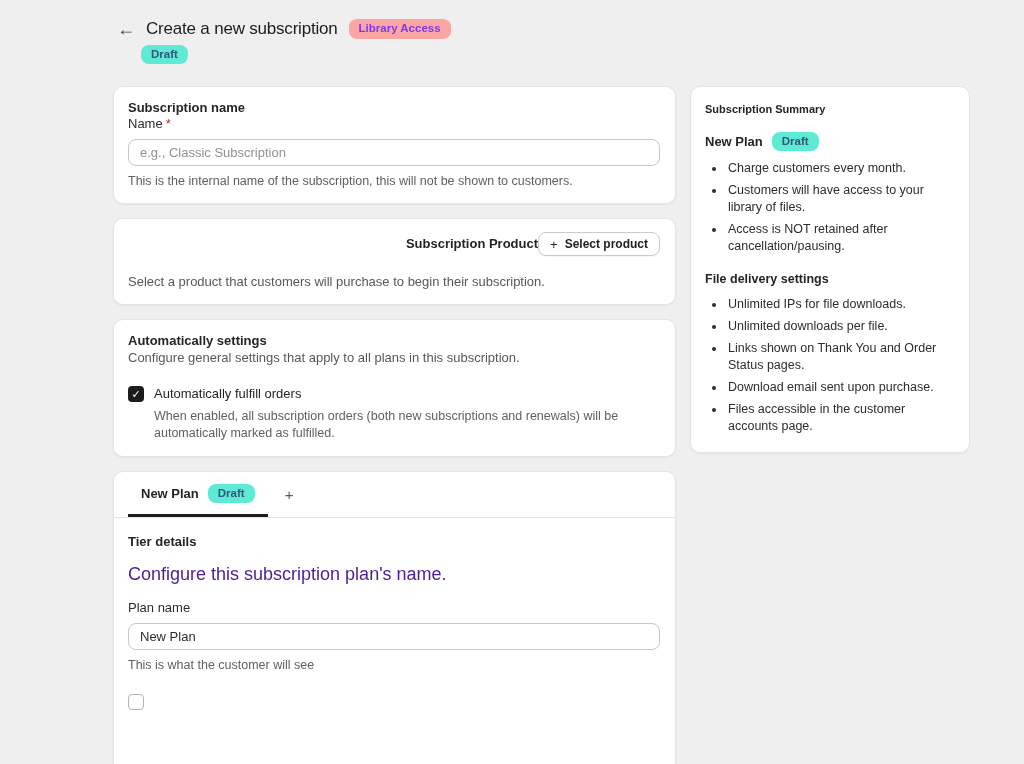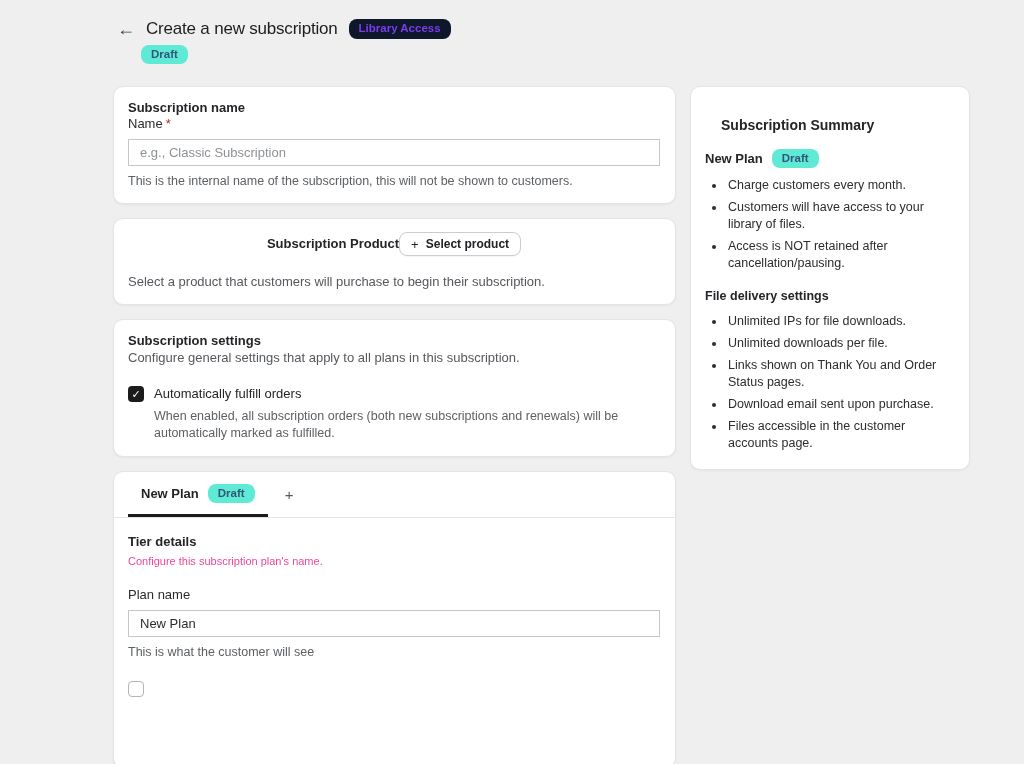--- a/index.html
+++ b/index.html
@@ -7,58 +7,58 @@
     width:1024px;height:764px;overflow:hidden;
     background:#efefef;
     font-family:"Liberation Sans",sans-serif;
     color:#1f2123;
   }
   
   .header{display:flex;align-items:center;gap:11px;padding:19px 0 0 117px}
   .back{font-size:18px;line-height:1;color:#3f4246;cursor:pointer}
   .page-title{font-size:17px;font-weight:400;margin:0;color:#1b1d20;letter-spacing:-.2px}
   .badge{display:inline-block;border-radius:8px;font-size:11.5px;font-weight:700;padding:3px 10px;line-height:1.15;white-space:nowrap}
-  .badge.purple{background:#0f172a;color:#7a3cec}
+  .badge.purple{background:#fca5a5;color:#7a3cec}
   .badge.blue{background:#5eead4;color:#33577a}
   .header-sub{padding:5px 0 0 141px}
   
   .columns{display:flex;gap:14px;padding:22px 0 0 113px;align-items:flex-start}
   .left-col{width:563px;display:flex;flex-direction:column;gap:14px}
   .right-col{width:280px}
   .card{background:#fff;border:1px solid #e4e4e4;border-radius:10px;box-shadow:0 1px 2px rgba(0,0,0,.05);box-sizing:border-box}
   .card-pad{padding:13px 15px 14px 14px}
   .card-title{font-size:13px;font-weight:700;margin:0;color:#232528;line-height:16px}
   .field-label{font-size:13px;color:#2a2c2f;line-height:16px}
   .req{color:#b02e24;margin-left:3px}
-  .text-input{display:block;margin-top:7px;width:100%;box-sizing:border-box;height:27px;border:1px solid #c6c7c9;border-radius:0;padding:0 11px;font-size:13px;font-family:inherit;color:#2a2c2f;background:#fff;outline:none}
+  .text-input{display:block;margin-top:7px;width:100%;box-sizing:border-box;height:27px;border:1px solid #c6c7c9;border-radius:8px;padding:0 11px;font-size:13px;font-family:inherit;color:#2a2c2f;background:#fff;outline:none}
   .text-input::placeholder{color:#8e9296}
   .helper{font-size:12.5px;color:#5d6165;margin-top:7px;line-height:16px}
   .desc{font-size:13px;color:#55585c;margin-top:17px;line-height:17px}
   
-  .row-between{display:flex;justify-content:center;align-items:center}
+  .row-between{display:flex;justify-content:flex-end;align-items:center}
   .btn{display:inline-flex;align-items:center;gap:7px;background:#fff;border:1px solid #cbcccd;border-radius:8px;height:24px;padding:0 11px;font-size:12px;font-weight:700;color:#212326;font-family:inherit;cursor:pointer;box-shadow:0 1px 1px rgba(0,0,0,.04)}
   .btn .plus{font-size:13px;font-weight:400;line-height:1}
   
   .check-row{display:flex;gap:10px;align-items:flex-start;margin-top:20px}
   .checkbox{width:16px;height:16px;border-radius:4px;flex:0 0 16px;margin-top:0;box-sizing:border-box;cursor:pointer}
   .checkbox.checked{background:#1c1c1c;color:#fff;display:flex;align-items:center;justify-content:center;font-size:11px;line-height:1}
   .checkbox.unchecked{border:1.5px solid #b3b5b7;background:#fff}
   .check-label{font-size:13px;color:#232528;line-height:16px;cursor:pointer}
   .check-helper{font-size:12.5px;color:#5d6165;margin-top:6px;line-height:17px;max-width:502px}
   
   .tabs{display:flex;align-items:stretch;height:45px;border-bottom:1px solid #e4e4e4;padding:0 0 0 14px}
   .tab{display:flex;align-items:center;gap:9px;padding:0 13px;border-bottom:3px solid transparent;cursor:pointer}
   .tab.active{border-bottom:3px solid #1c1c1c;border-radius:2px 2px 0 0/3px 3px 0 0}
   .tab-label{font-size:13px;font-weight:700;color:#1f2124}
   .tab-add{background:none;border:none;color:#55585c;font-size:15px;padding:0 17px;cursor:pointer;font-family:inherit}
   .plan-body{padding:16px 15px 70px 14px}
-  .plan-desc{font-size:11px;color:#ec4899;margin-top:3px;line-height:17px}
+  .plan-desc{font-size:18px;color:#4c1d95;margin-top:16px;line-height:17px}
   
   .summary-pad{padding:14px 14px 17px 14px}
-  .summary-title{font-size:14px;font-weight:700;margin:16px;color:#232528;line-height:16px}
+  .summary-title{font-size:11px;font-weight:700;margin:0;color:#232528;line-height:16px}
   .summary-plan{display:flex;align-items:center;gap:9px;margin-top:15px}
   .summary-plan-name{font-size:13px;font-weight:700;color:#232528}
   ul.bullets{margin:9px 0 0 0;padding-left:21px;color:#2b2d30;font-size:12.5px}
   ul.bullets li{margin-top:5px;line-height:17px;padding-left:2px}
   .summary-subtitle{font-size:12.5px;font-weight:700;margin:16px 0 0 0;color:#232528;line-height:16px}
 </style>
 </head>
 <body>
 
 <div class="header">
@@ -88,21 +88,21 @@
         <h3 class="card-title">Subscription Product</h3>
         <button class="btn">
           <span class="plus">+</span>
           <span>Select product</span>
         </button>
       </div>
       <div class="desc">Select a product that customers will purchase to begin their subscription.</div>
     </div>
 
     <div class="card card-pad">
-      <h3 class="card-title">Subscription settings</h3>
+      <h3 class="card-title">Automatically settings</h3>
       <div class="desc" style="margin-top:0">Configure general settings that apply to all plans in this subscription.</div>
       <div class="check-row">
         <span class="checkbox checked" role="checkbox" aria-checked="true">
             <span>✓</span>
           </span>
         <div>
           <div class="check-label">Automatically fulfill orders</div>
           <div class="check-helper">When enabled, all subscription orders (both new subscriptions and renewals) will be automatically marked as fulfilled.</div>
         </div>
       </div>

